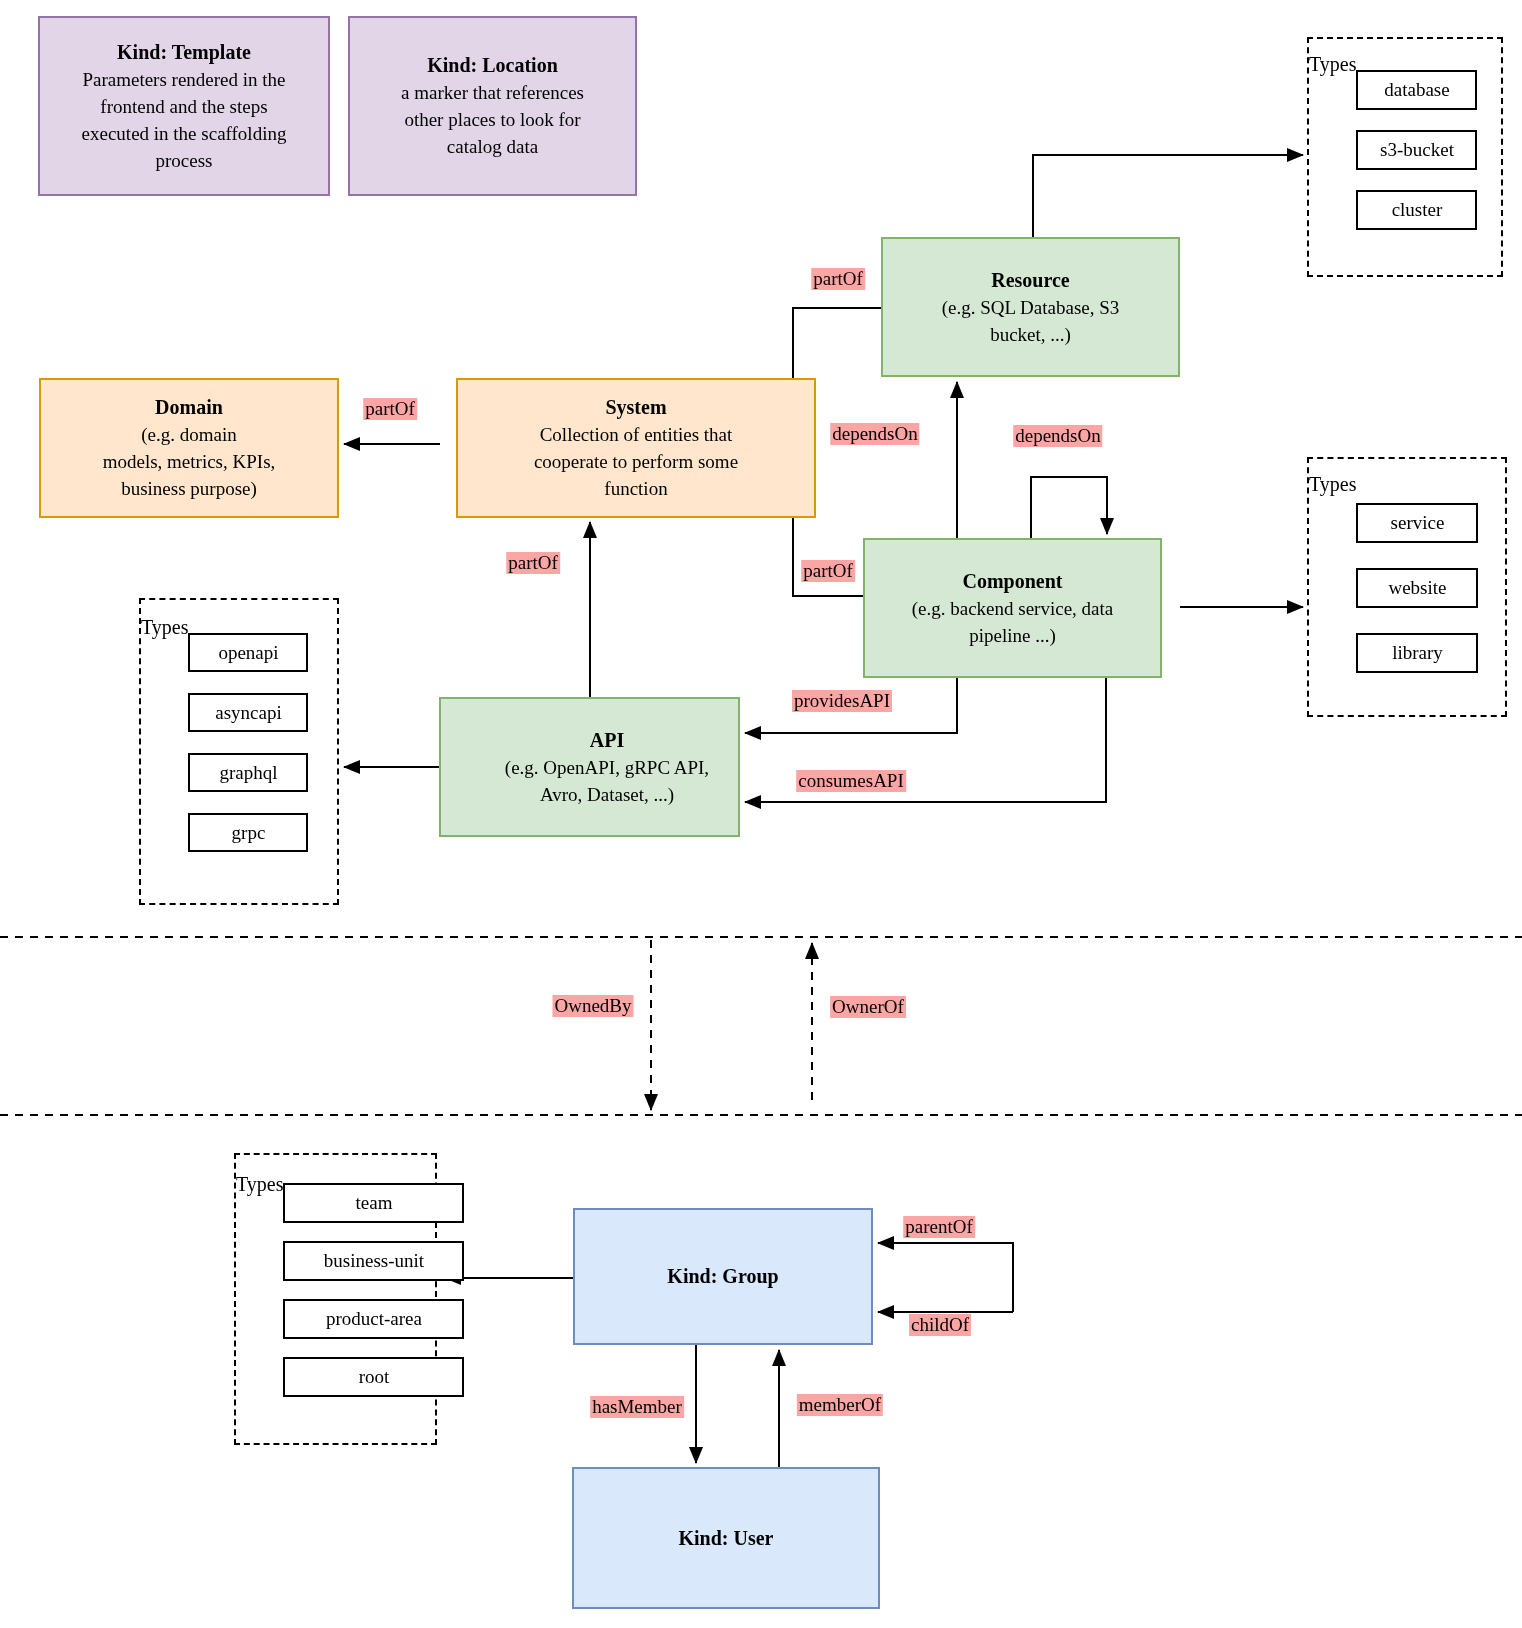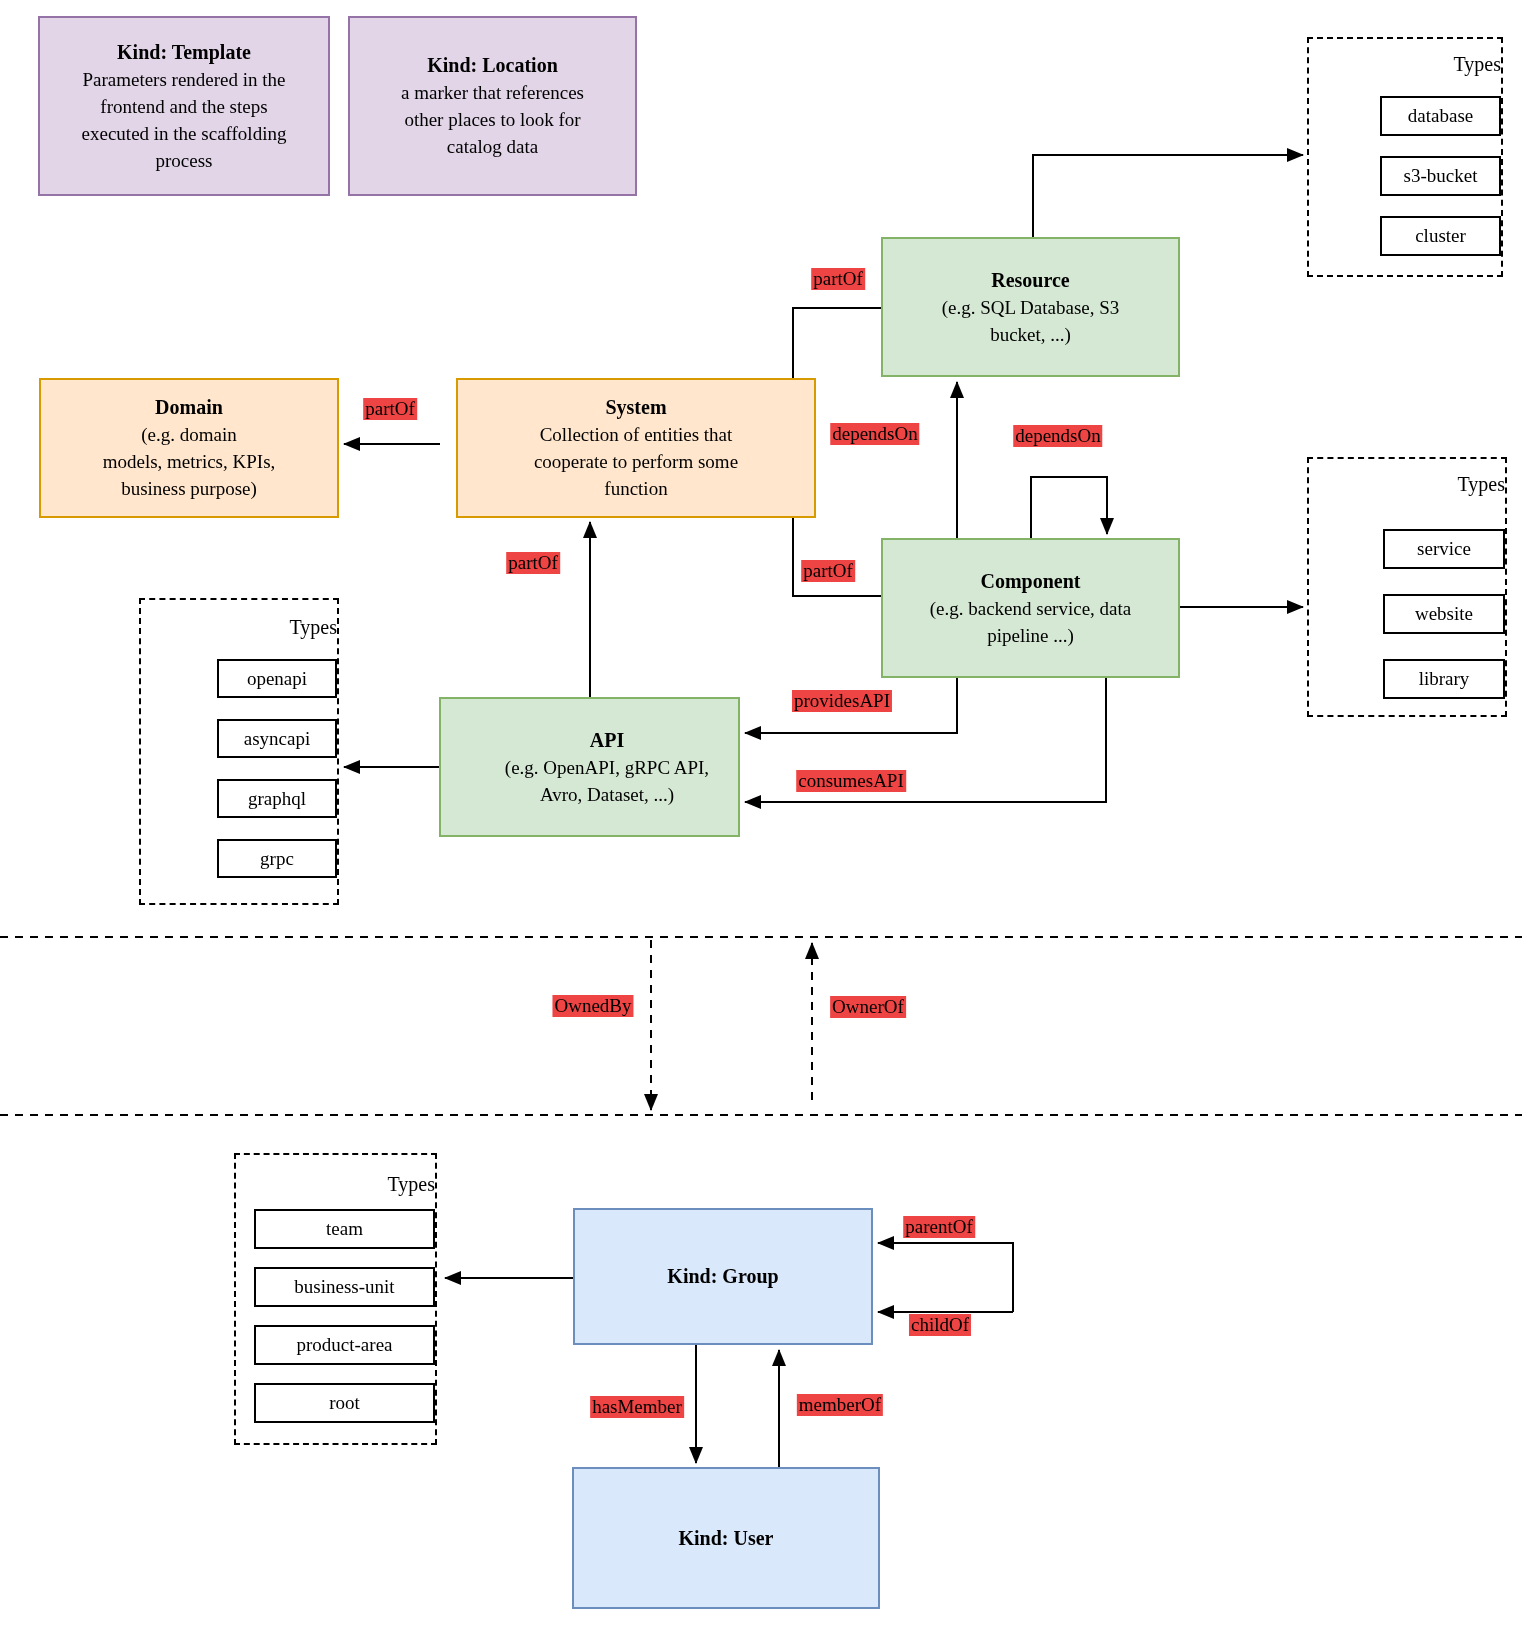--- a/index.html
+++ b/index.html
@@ -19,21 +19,21 @@
   .node .title{font-weight:bold;font-size:20px;line-height:27px;}
   .node .body{white-space:pre-line;}
   .purple{background:#E1D5E7;border:2px solid #9673A6;}
   .green {background:#D5E8D4;border:2px solid #82B366;}
   .orange{background:#FFE6CC;border:2px solid #D79B00;}
   .blue  {background:#DAE8FC;border:2px solid #6C8EBF;}
 
   
   .types{
     position:absolute;box-sizing:border-box;border:2px dashed #000;
-    display:flex;flex-direction:column;align-items:flex-end;background:#fff0;
+    display:flex;flex-direction:row;align-items:flex-start;background:#fff0;
   }
   .types .types-title{font-size:20px;line-height:26px;}
   .chips{display:flex;flex-direction:column;align-items:center;}
   .chip{
     box-sizing:border-box;border:2px solid #000;background:#ffffff;
     display:flex;align-items:center;justify-content:center;font-size:19px;
   }
   .types-resource{left:1307px;top:37px;width:196px;height:240px;padding-top:12px;}
   .types-resource .chips{margin-top:19px;gap:20px;}
   .types-resource .chip{width:121px;height:40px;}
@@ -46,21 +46,21 @@
   .types-api .chips{margin-top:19px;gap:21px;}
   .types-api .chip{width:120px;height:39px;}
 
   .types-group{left:234px;top:1153px;width:203px;height:292px;padding-top:16px;}
   .types-group .chips{margin-top:12px;gap:18px;}
   .types-group .chip{width:181px;height:40px;}
 
   
   .edge-label{
     position:absolute;font-size:19px;line-height:22px;white-space:nowrap;
-    transform:translate(-50%,-50%);background:#ef4444;padding:0 2px;
+    transform:translate(-50%,-50%);background:#fca5a5;padding:0 2px;
   }
 </style>
 </head>
 <body>
 
 <div class="canvas">
 
   <svg class="edges" width="1522" height="1628" viewBox="0 0 1522 1628">
     <defs>
       <marker id="arrow" markerUnits="userSpaceOnUse" markerWidth="18" markerHeight="14" refX="16" refY="7" orient="auto">
@@ -121,21 +121,21 @@
 business purpose)</div>
   </div>
 
   <div class="node orange" style="left:456px;top:378px;width:360px;height:140px;">
     <div class="title">System</div>
     <div class="body">Collection of entities that
 cooperate to perform some
 function</div>
   </div>
 
-  <div class="node green" style="left:881px;top:538px;width:299px;height:140px;">
+  <div class="node green" style="left:863px;top:538px;width:299px;height:140px;">
     <div class="title">Component</div>
     <div class="body">(e.g. backend service, data
 pipeline ...)</div>
   </div>
 
   <div class="node green" style="left:439px;top:697px;width:301px;height:140px;padding-left:41px;">
     <div class="title">API</div>
     <div class="body">(e.g. OpenAPI, gRPC API,
 Avro, Dataset, ...)</div>
   </div>

